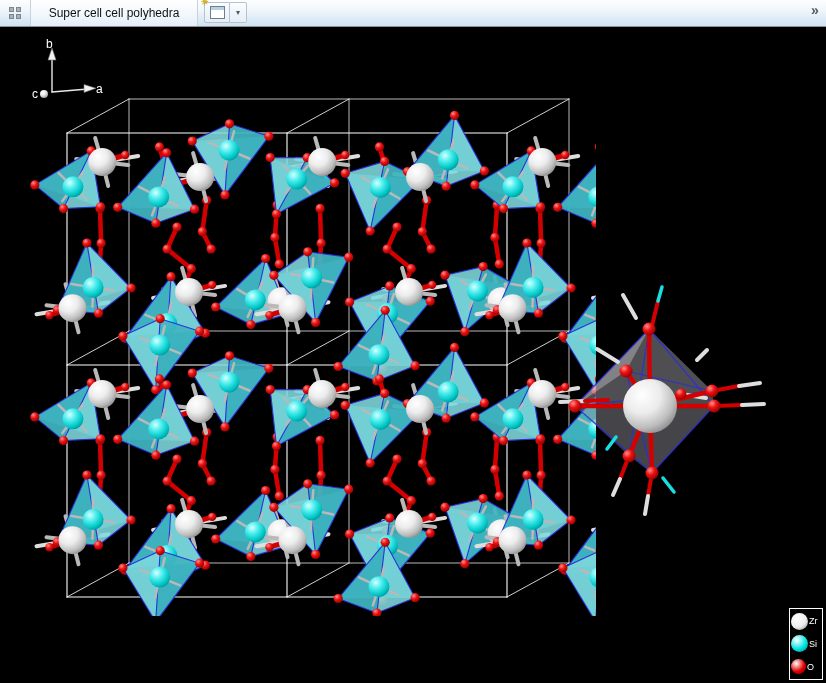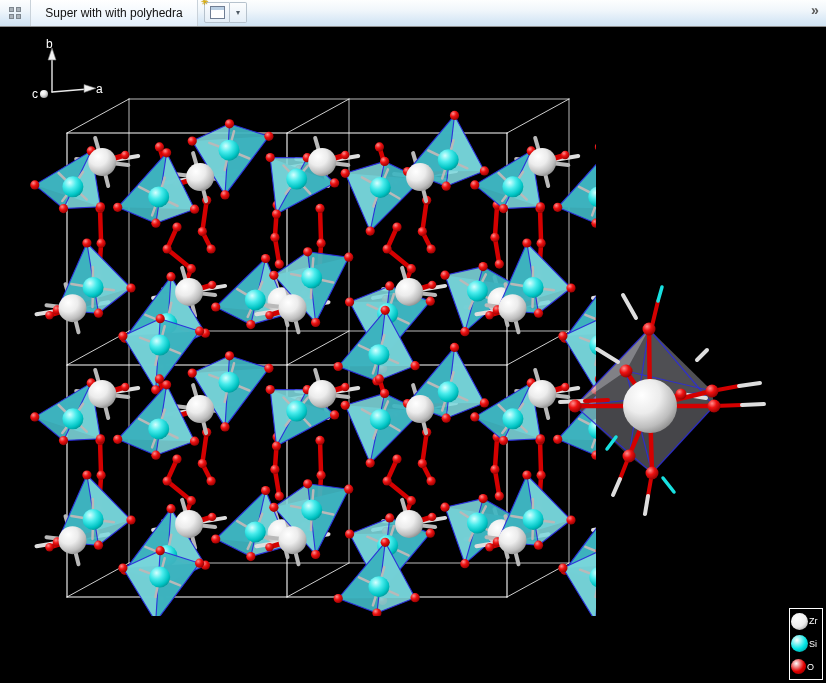--- a/index.html
+++ b/index.html
@@ -47,21 +47,21 @@
 <div class="topbar">
   <div class="tiles-btn">
     <div class="tiles">
         <i></i>
         <i></i>
         <i></i>
         <i></i>
       </div>
   </div>
   <div class="tab">
-    <span>Super with with polyhedra</span>
+    <span>Super cell cell polyhedra</span>
   </div>
   <div class="newview-btn">
     <span class="newwin"></span>
     <span class="star">✳</span>
   </div>
   <div class="drop-btn">
     <span>▾</span>
   </div>
   <div class="spacer"></div>
   <div class="overflow-btn">

